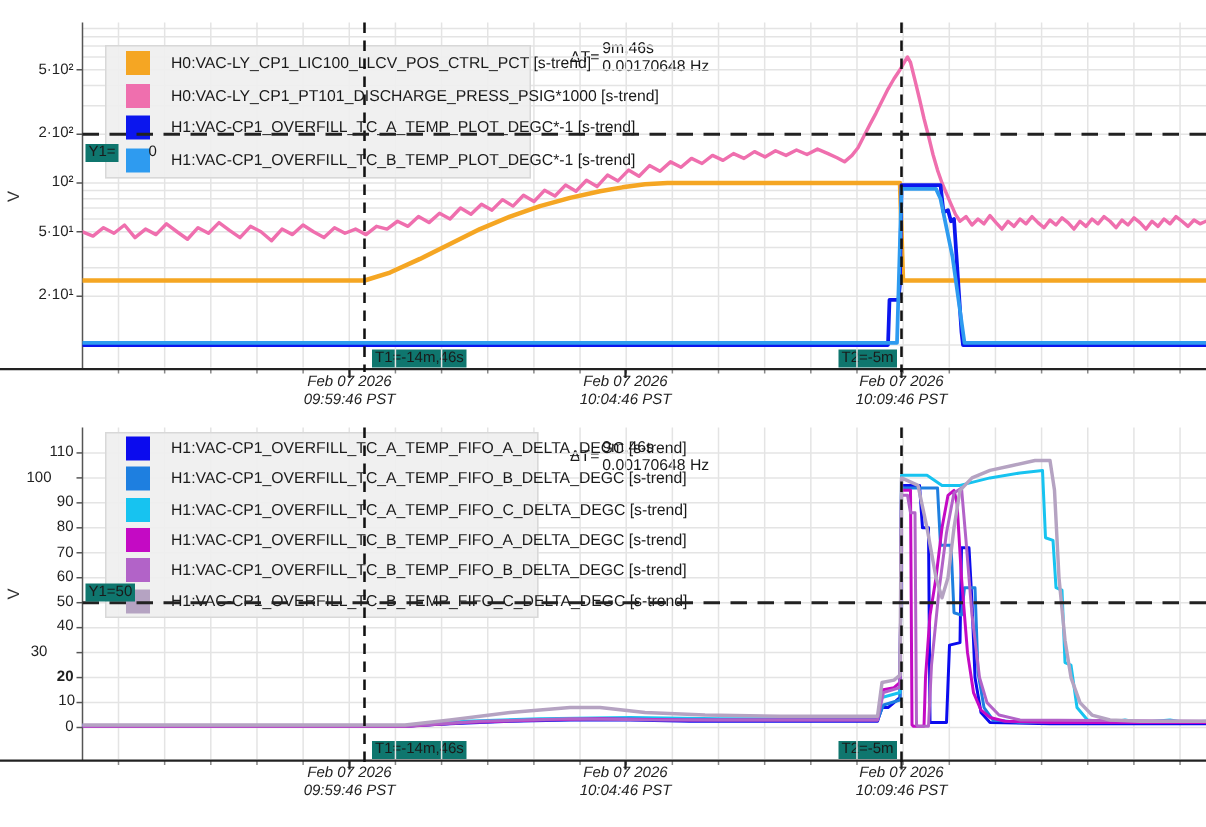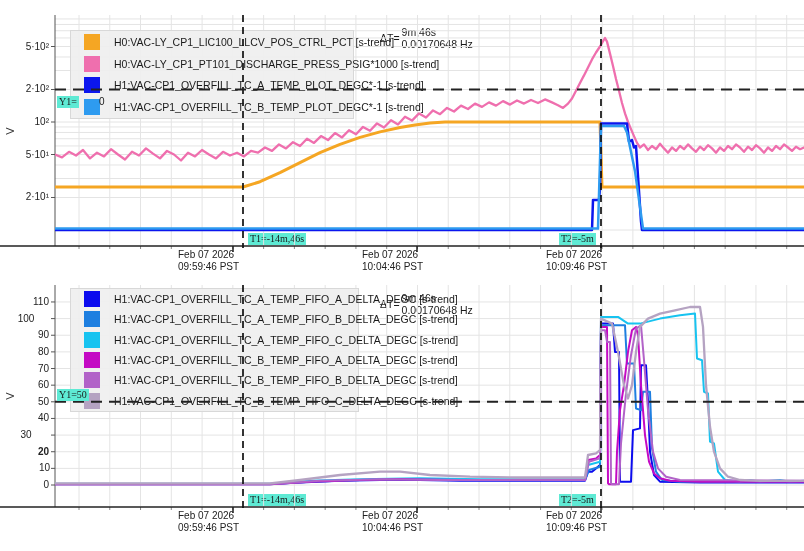--- a/index.html
+++ b/index.html
@@ -1,22 +1,22 @@
 <!DOCTYPE html>
 <html><head>
 <meta charset="utf-8">
 <style>
   html,body{margin:0;padding:0;background:#fff;}
   #app{position:relative;width:804px;height:551px;background:#fff;overflow:hidden;
        font-family:"Liberation Sans",sans-serif;color:#1a1a1a;}
   svg{position:absolute;left:0;top:0;}
   .lbl{position:absolute;font-size:10px;line-height:12px;white-space:nowrap;color:#1a1a1a;}
-  .bgw{background:#5eead4;padding:0 2px;font-family:Liberation Serif, serif;}
+  .bgw{background:#0f766e;padding:0 2px;}
   .ytick{position:absolute;width:46px;text-align:right;font-size:10px;color:#222;}
-  .xtick{position:absolute;width:110px;margin-left:-55px;font-size:10px;line-height:12px;color:#222;}
+  .xtick{position:absolute;width:110px;margin-left:-55px;text-align:center;font-size:10px;line-height:12px;color:#222;font-style:italic;}
   .ylab{position:absolute;font-size:11px;color:#333;transform:rotate(-90deg);transform-origin:center;}
   .legend{position:absolute;z-index:20;background:rgba(239,239,239,0.93);
           border:1px solid #d8d8d8;display:flex;flex-direction:column;justify-content:space-around;}
   .lrow{display:flex;align-items:center;}
   .sw{width:16px;height:16px;margin-left:13px;flex:none;}
   .ltx{margin-left:14px;font-size:10.5px;white-space:nowrap;color:#1a1a1a;}
   .dt{position:absolute;z-index:4;display:flex;align-items:center;background:#fff;font-size:10.5px;}
   .dtcol{display:flex;flex-direction:column;margin-left:2px;}
   .z30{z-index:30;} .z4{z-index:4;}
   #overlay{z-index:25;pointer-events:none;}

